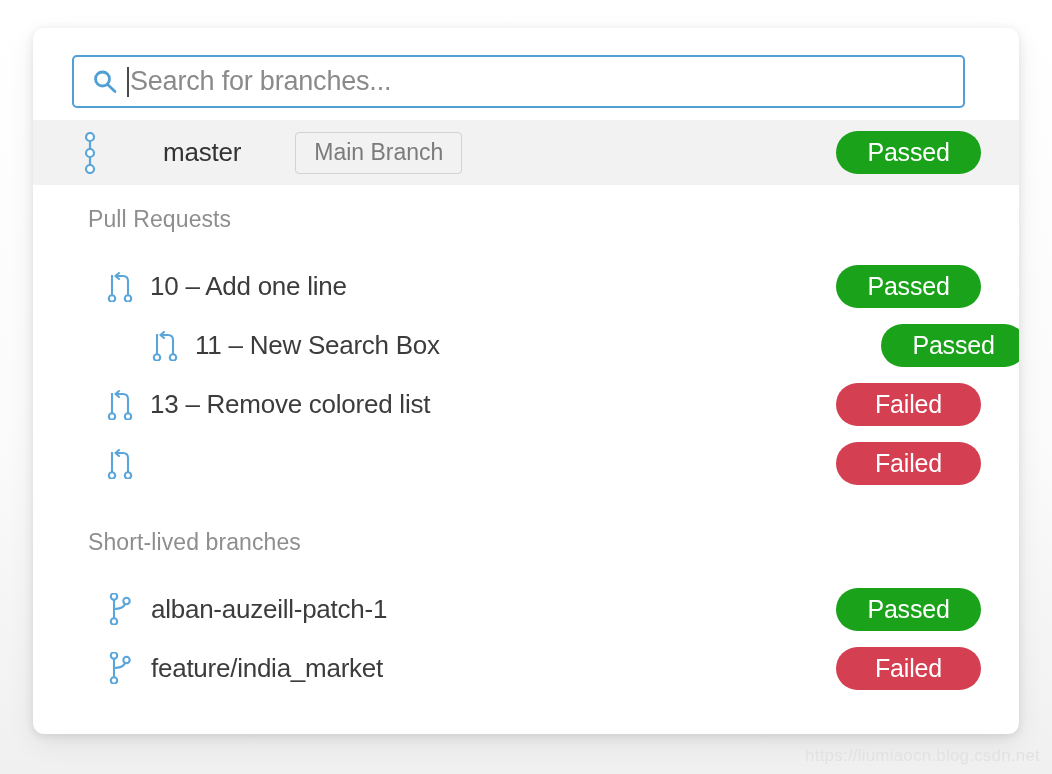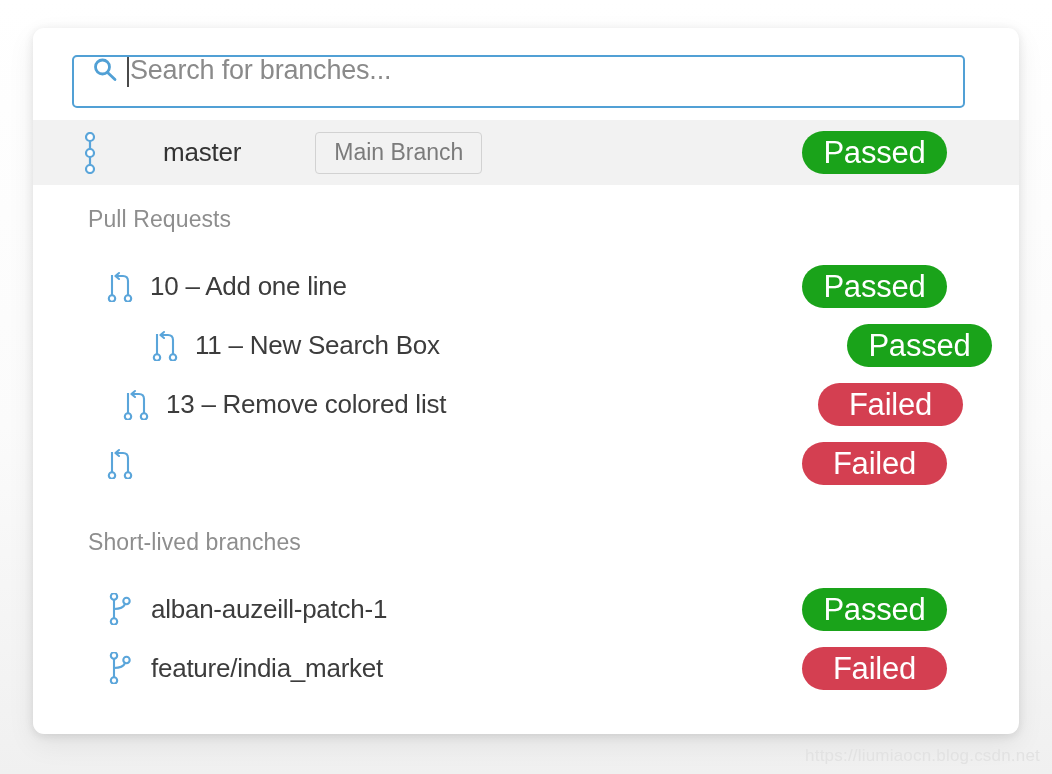--- a/index.html
+++ b/index.html
@@ -41,21 +41,21 @@
     position: absolute;
     left: 39px;
     top: 27px;
     width: 893px;
     height: 53px;
     box-sizing: border-box;
     background: #ffffff;
     border: 2px solid #51a0d5;
     border-radius: 5px;
     display: flex;
-    align-items: flex-start;
+    align-items: center;
     padding: 0 12px;
   }
   .search-icon {
     width: 26px;
     height: 26px;
     flex: 0 0 26px;
     margin-left: 6px;
     margin-right: 9px;
     display: block;
   }
@@ -94,21 +94,21 @@
     flex: 0 0 18px;
     display: block;
   }
   .master-name {
     font-size: 26px;
     color: #333333;
     letter-spacing: -0.2px;
     white-space: nowrap;
   }
   .main-branch-tag {
-    margin-left: 34px;
+    margin-left: 14px;
     padding: 8px 18px 9px 18px;
     border: 1px solid #d2d2d2;
     border-radius: 4px;
     background: #f2f2f2;
     font-size: 23px;
     color: #7b7b7b;
     line-height: 1;
     white-space: nowrap;
   }
 
@@ -153,26 +153,26 @@
   .row-label {
     font-size: 26px;
     color: #3c3c3c;
     letter-spacing: -0.25px;
     white-space: nowrap;
   }
 
   
   .badge {
     position: absolute;
-    right: 72px;
+    right: 38px;
     width: 145px;
     height: 43px;
     border-radius: 22px;
     color: #ffffff;
-    font-size: 31px;
+    font-size: 25px;
     letter-spacing: -0.2px;
     display: flex;
     align-items: center;
     justify-content: center;
     box-sizing: border-box;
   }
   .badge-passed { background: #1aa31a; }
   .badge-failed { background: #d43f51; }
 
   
@@ -237,21 +237,21 @@
         <line x1="5" y1="5" x2="5" y2="27" stroke="#5aa5da" stroke-width="2.1"></line>
         <circle cx="5" cy="28.5" r="3.2" fill="#ffffff" stroke="#5aa5da" stroke-width="2.1"></circle>
         <path d="M21 27 L21 11 Q21 6 16 6 L9 6" fill="none" stroke="#5aa5da" stroke-width="2.1" stroke-linecap="round"></path>
         <path d="M12 3 L8.4 6 L12 9" fill="none" stroke="#5aa5da" stroke-width="2.1" stroke-linecap="round" stroke-linejoin="round"></path>
         <circle cx="21" cy="28.5" r="3.2" fill="#ffffff" stroke="#5aa5da" stroke-width="2.1"></circle>
       </svg>
       <div class="row-label">11 – New Search Box</div>
       <div class="badge badge-passed" style="top:5px;">Passed</div>
     </div>
 
-    <div class="row" style="top:350px;padding-left:16px;">
+    <div class="row" style="top:350px;">
       <svg class="pr-icon row-icon" viewBox="0 0 26 32">
         <line x1="5" y1="5" x2="5" y2="27" stroke="#5aa5da" stroke-width="2.1"></line>
         <circle cx="5" cy="28.5" r="3.2" fill="#ffffff" stroke="#5aa5da" stroke-width="2.1"></circle>
         <path d="M21 27 L21 11 Q21 6 16 6 L9 6" fill="none" stroke="#5aa5da" stroke-width="2.1" stroke-linecap="round"></path>
         <path d="M12 3 L8.4 6 L12 9" fill="none" stroke="#5aa5da" stroke-width="2.1" stroke-linecap="round" stroke-linejoin="round"></path>
         <circle cx="21" cy="28.5" r="3.2" fill="#ffffff" stroke="#5aa5da" stroke-width="2.1"></circle>
       </svg>
       <div class="row-label">13 – Remove colored list</div>
       <div class="badge badge-failed" style="top:5px;">Failed</div>
     </div>

